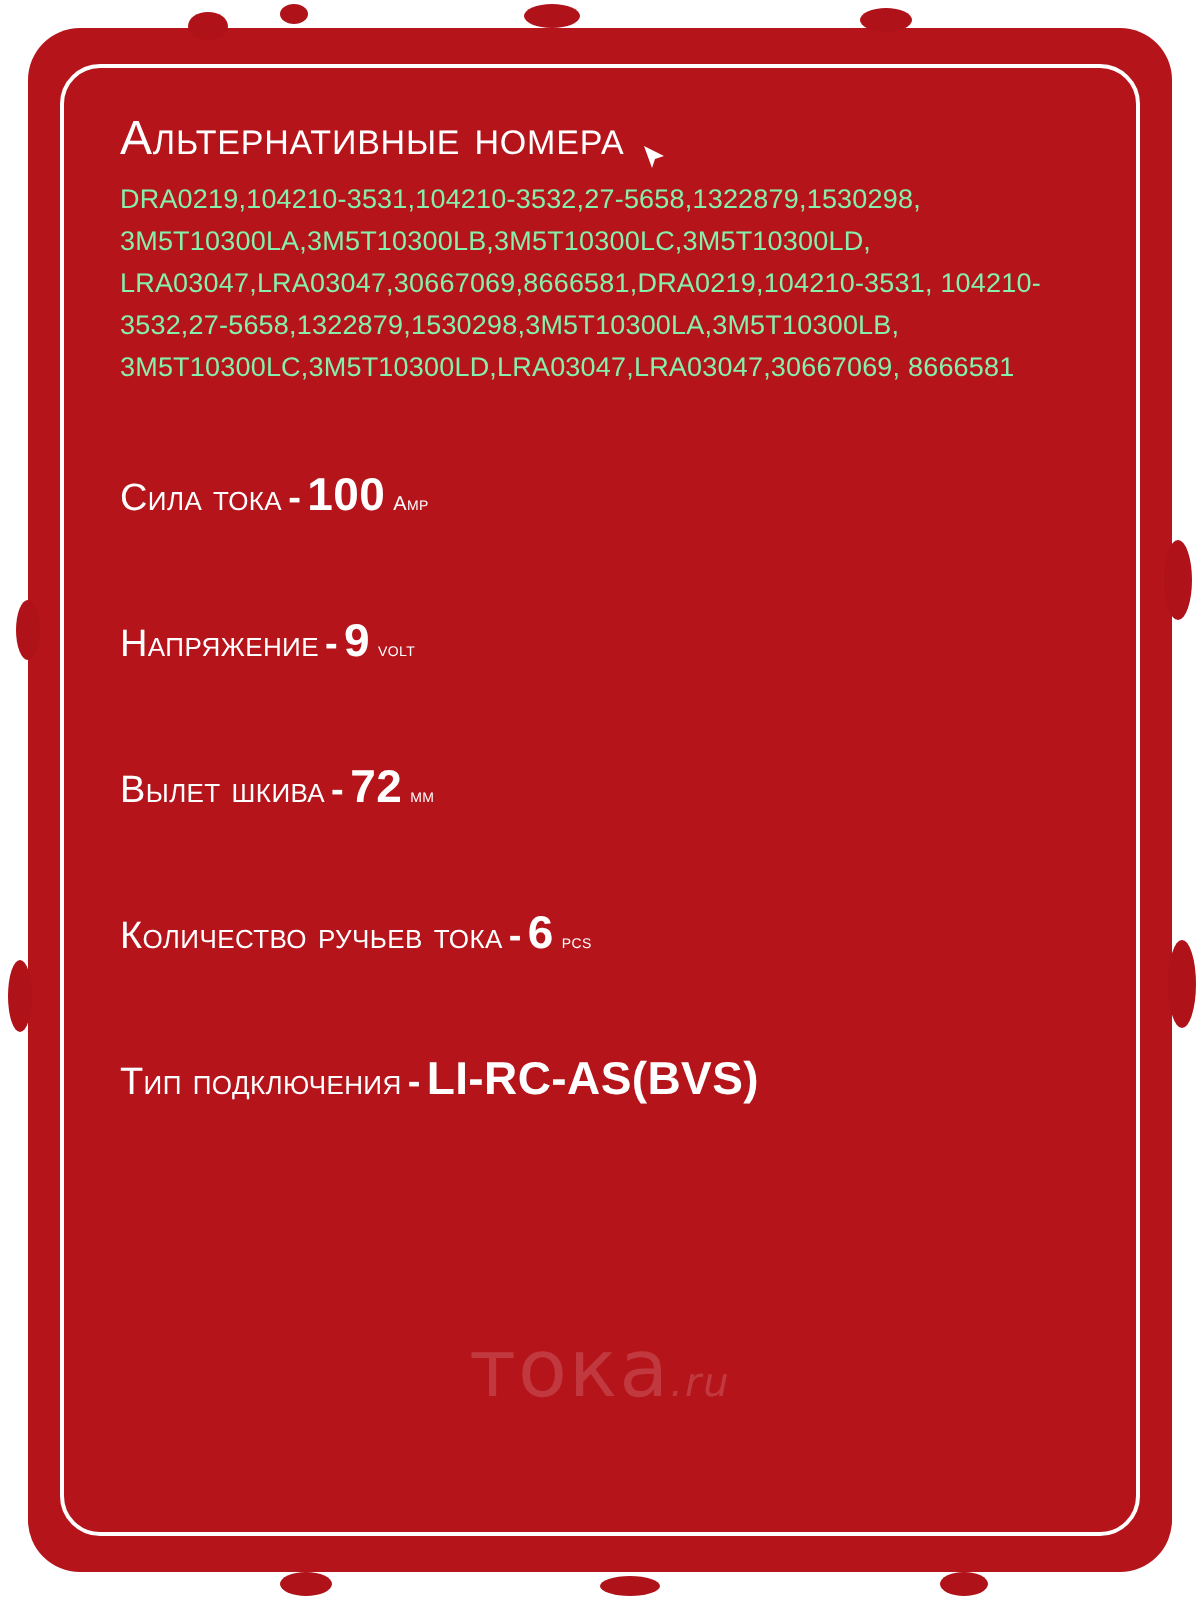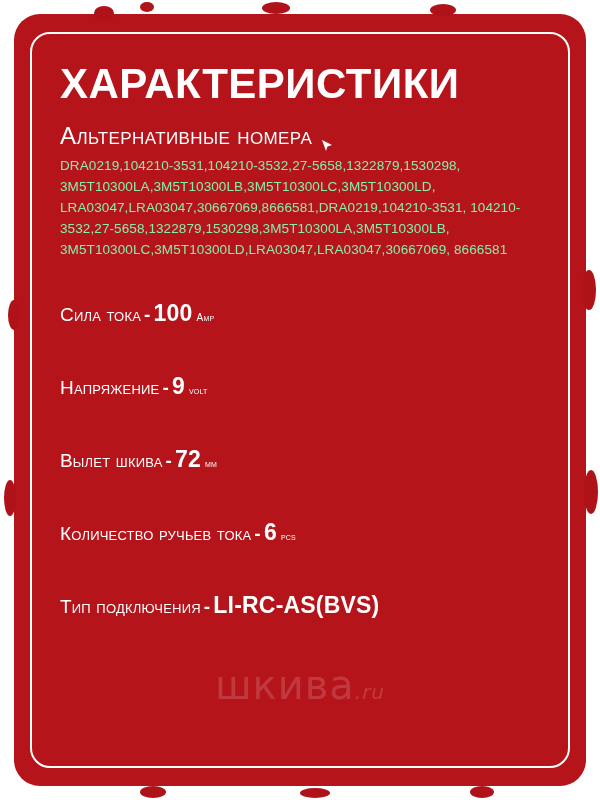--- a/index.html
+++ b/index.html
@@ -180,21 +180,20 @@
   <div class="red-dot" style="left:8px; top:300px; width:12px; height:30px;"></div>
   <div class="red-dot" style="left:4px; top:480px; width:12px; height:36px;"></div>
   <div class="red-dot" style="left:582px; top:270px; width:14px; height:40px;"></div>
   <div class="red-dot" style="left:584px; top:470px; width:14px; height:44px;"></div>
   <div class="red-dot" style="left:140px; top:786px; width:26px; height:12px;"></div>
   <div class="red-dot" style="left:300px; top:788px; width:30px; height:10px;"></div>
   <div class="red-dot" style="left:470px; top:786px; width:24px; height:12px;"></div>
 
   <div class="card">
 
-    <div class="title">ХАРАКТЕРИСТИКИ</div>
 
     <div class="section-heading">
       <span class="caps">Альтернативные номера</span>
       <span class="arrow-icon">
         <svg viewBox="0 0 14 14" width="14" height="14" aria-hidden="true">
           <path d="M2 1 L12 6 L7.5 7.5 L6 12 Z" fill="#ffffff"></path>
         </svg>
       </span>
     </div>
 
@@ -225,17 +224,17 @@
       </div>
     </div>
 
     <div class="spec-row">
       <div class="spec">
         <span class="label">Тип подключения</span><span class="dash">-</span><span class="value">LI-RC-AS(BVS)</span><span class="unit"></span>
       </div>
     </div>
 
     <div class="watermark">
-      <span>шкива</span><span class="suffix">.ru</span>
+      <span>тока</span><span class="suffix">.ru</span>
     </div>
 
   </div>
 </div>
 
 </body></html>

